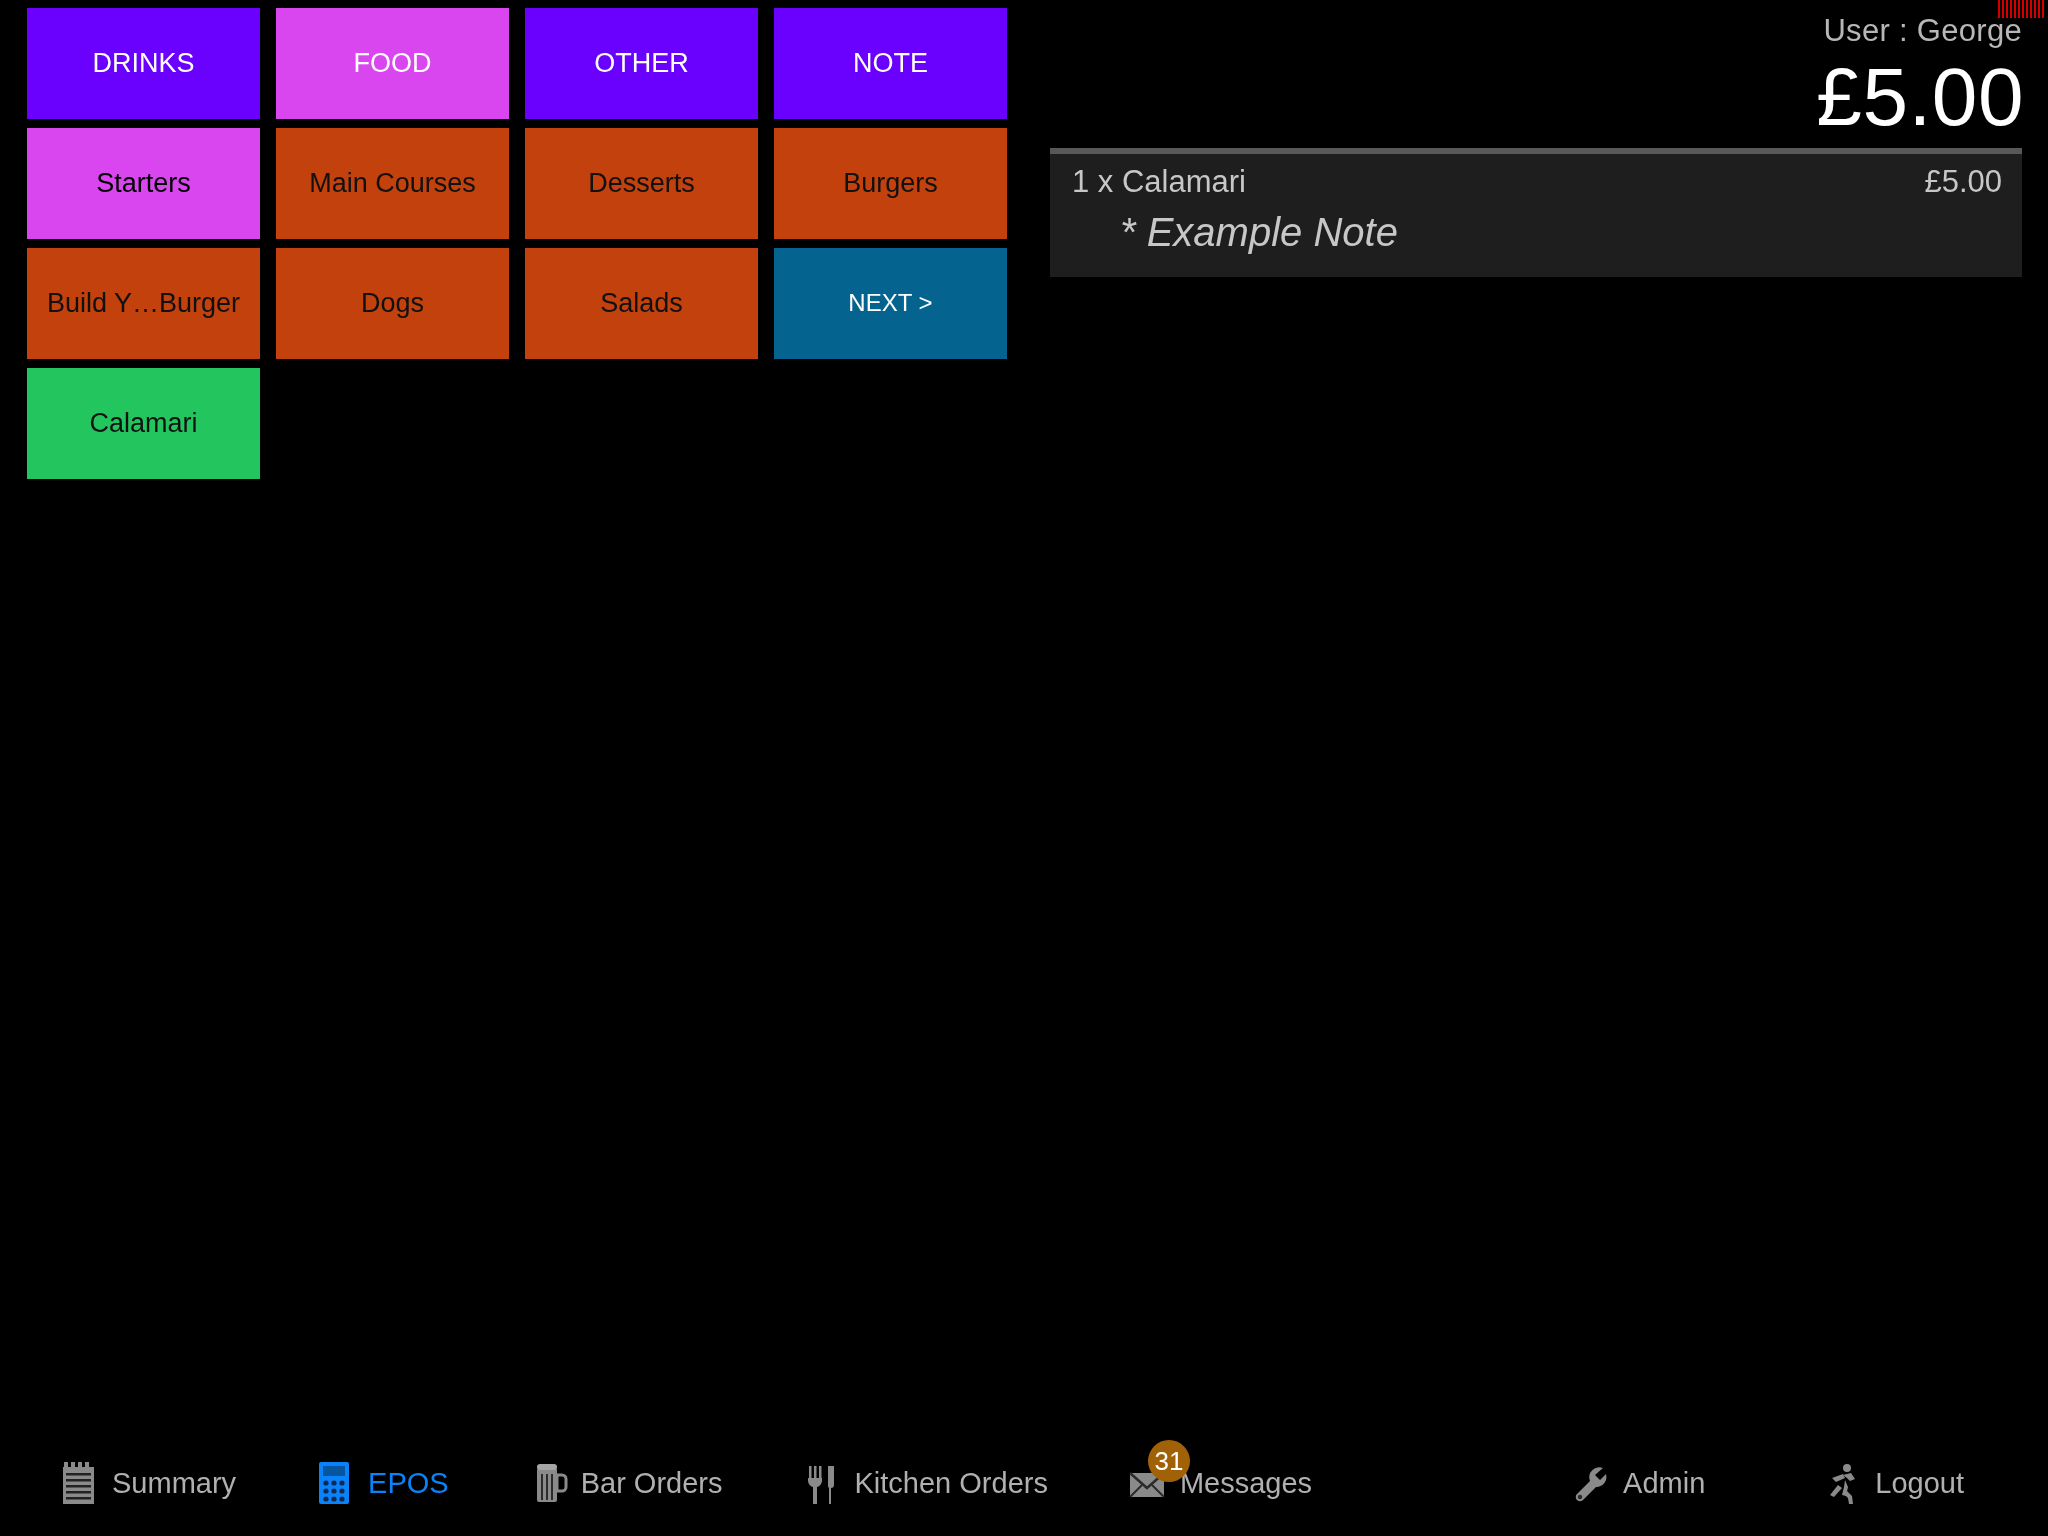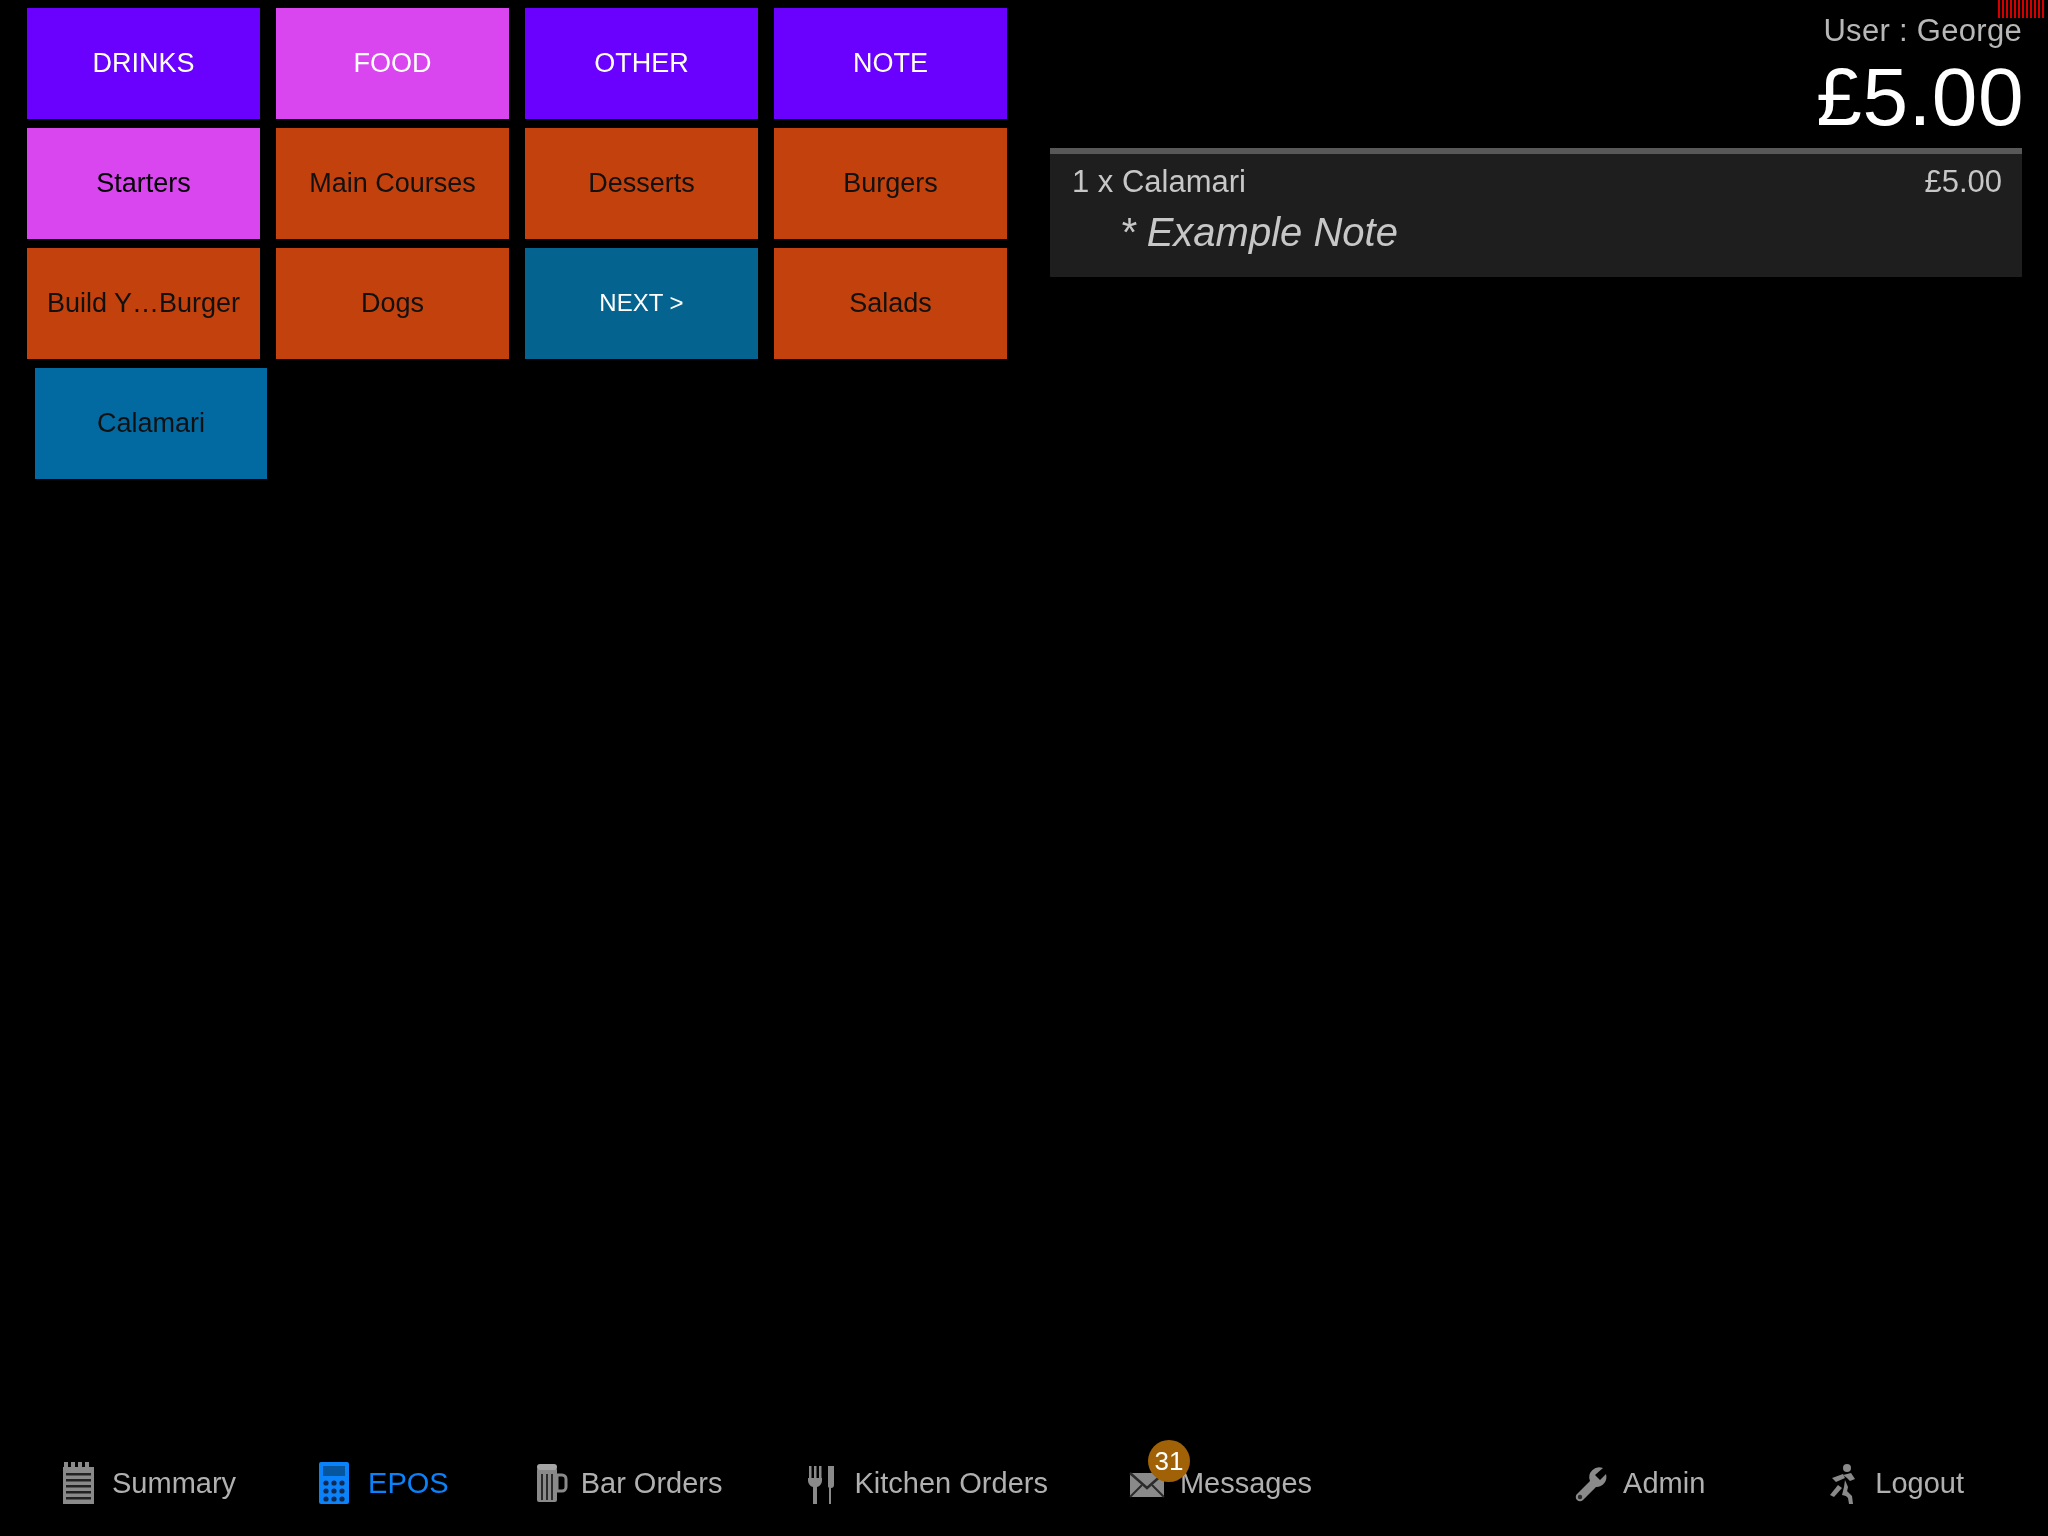--- a/index.html
+++ b/index.html
@@ -37,21 +37,21 @@
     overflow: hidden;
     white-space: nowrap;
   }
   .cell.blank { background: transparent; }
   .cell.hdr { color: #fff; }
   .cell.purple { background: #6a00fe; color: #fff; }
   .cell.orange { background: #d946ef; }
   .cell.orange.hdr { color: #fff; }
   .cell.cyan   { background: #c2410c; color: #111; }
   .cell.next   { background: #05648f; color: #fff; font-size: 24px; }
-  .cell.cream  { background: #0369a1; color: #111; margin-left: 8px; }
+  .cell.cream  { background: #22c55e; color: #111; }
 
   
   .right-panel { position: absolute; left: 1030px; top: 0; width: 1018px; height: 1470px; }
 
   .user-line {
     position: absolute; right: 26px; top: 13px;
     font-size: 31px; color: #b7b7b7; letter-spacing: .3px;
   }
   .total-amount {
     position: absolute; right: 24px; top: 50px;
@@ -122,22 +122,22 @@
     <div class="grid-row">
       <div class="cell orange">Starters</div>
       <div class="cell cyan">Main Courses</div>
       <div class="cell cyan">Desserts</div>
       <div class="cell cyan">Burgers</div>
     </div>
 
     <div class="grid-row">
       <div class="cell cyan">Build Y…Burger</div>
       <div class="cell cyan">Dogs</div>
+      <div class="cell cyan">Salads</div>
       <div class="cell next">NEXT &gt;</div>
-      <div class="cell cyan">Salads</div>
     </div>
 
     <div class="grid-row">
       <div class="cell cream">Calamari</div>
       <div class="cell blank"></div>
       <div class="cell blank"></div>
       <div class="cell blank"></div>
     </div>
 
   </div>

